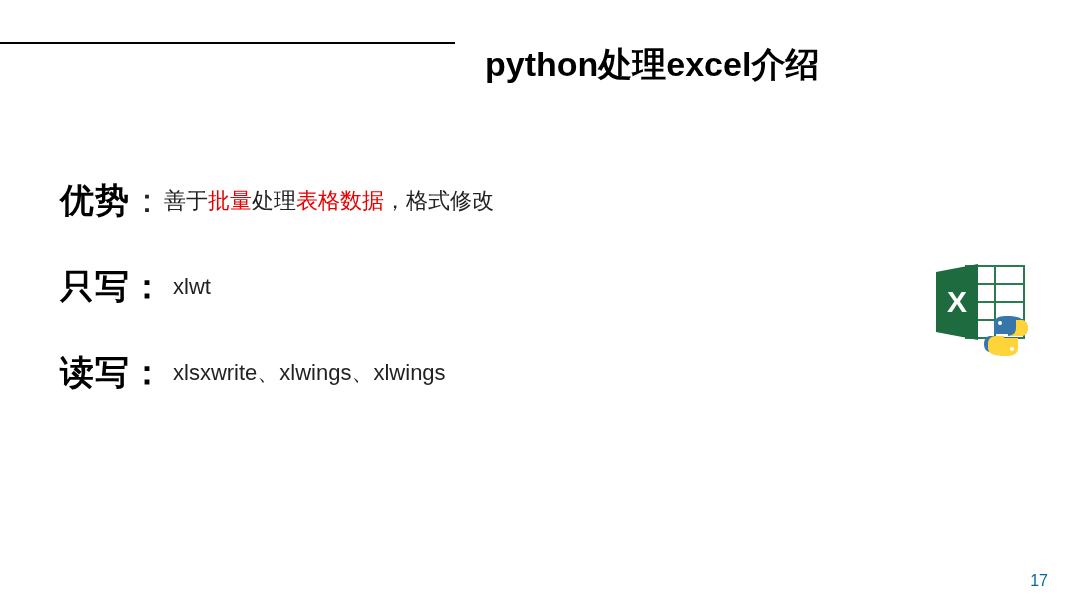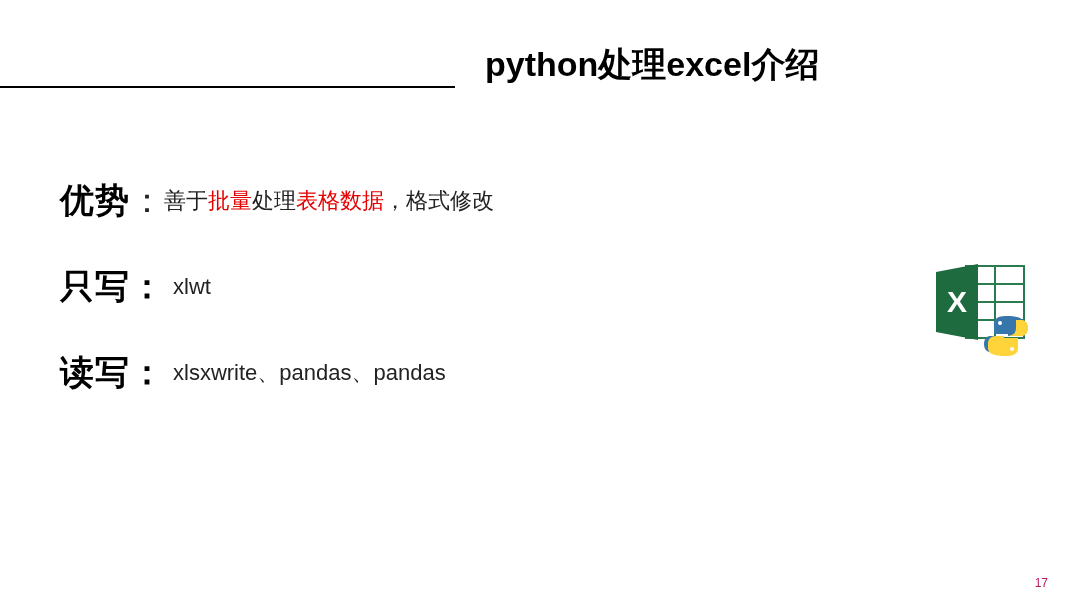--- a/index.html
+++ b/index.html
@@ -6,21 +6,21 @@
     body {
       width: 1080px;
       height: 608px;
       background: #ffffff;
       font-family: "Microsoft YaHei", "SimHei", sans-serif;
       position: relative;
       overflow: hidden;
     }
     .header {
       display: flex;
-      align-items: flex-end;
+      align-items: flex-start;
       padding-top: 42px;
     }
     .divider {
       height: 2px;
       background: #000;
       width: 455px;
       margin-left: 0;
     }
     .title {
       font-size: 34px;
@@ -47,22 +47,22 @@
       font-size: 22px;
       color: #222;
       margin-left: 8px;
     }
     .row.first .value { margin-left: 0; }
     .hl { color: #e60000; }
     .page-number {
       position: absolute;
       bottom: 18px;
       right: 32px;
-      font-size: 12px;
-      color: #be185d;
+      font-size: 16px;
+      color: #0369a1;
       margin-left: 36px;
     }
     .icon-wrap {
       position: absolute;
       right: 42px;
       top: 260px;
     }
   </style>
 </head>
 <body>
@@ -83,21 +83,21 @@
   </div>
 
 
   <div class="row">
     <span class="label">只写：</span>
     <span class="value">xlwt</span>
   </div>
 
   <div class="row">
     <span class="label">读写：</span>
-    <span class="value">xlsxwrite、pandas、pandas</span>
+    <span class="value">xlsxwrite、xlwings、xlwings</span>
   </div>
 
 </div>
 
 <div class="icon-wrap">
   <svg width="110" height="100" viewBox="0 0 110 100">
 
     <g>
       <rect x="38" y="6" width="58" height="72" fill="#ffffff" stroke="#2a7b4f" stroke-width="2"></rect>
       <line x1="38" y1="24" x2="96" y2="24" stroke="#2a7b4f" stroke-width="2"></line>

